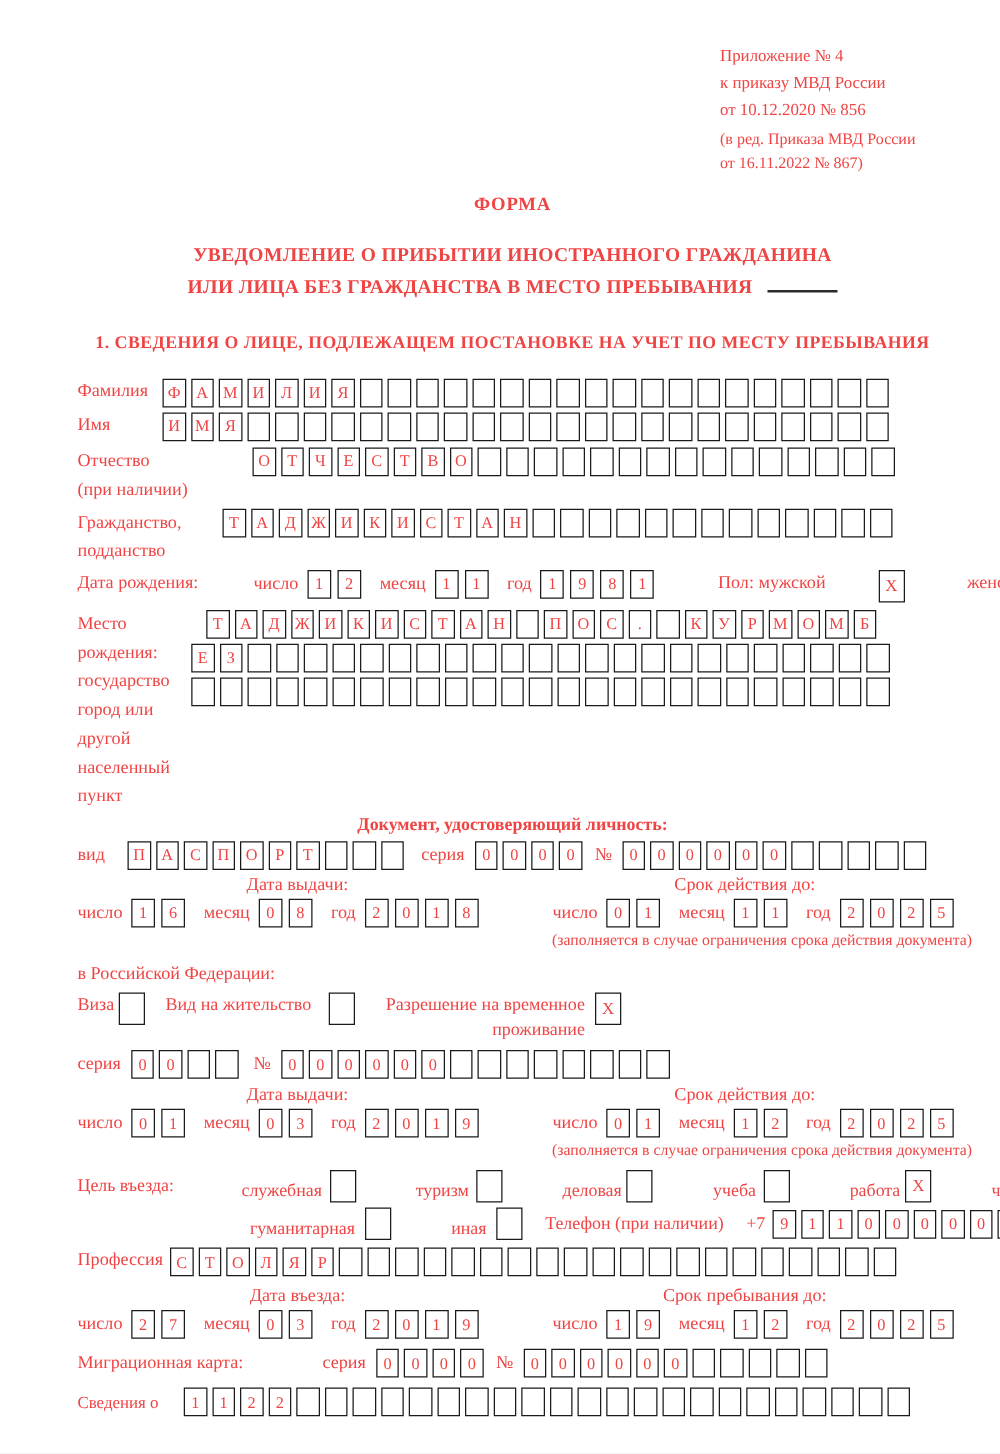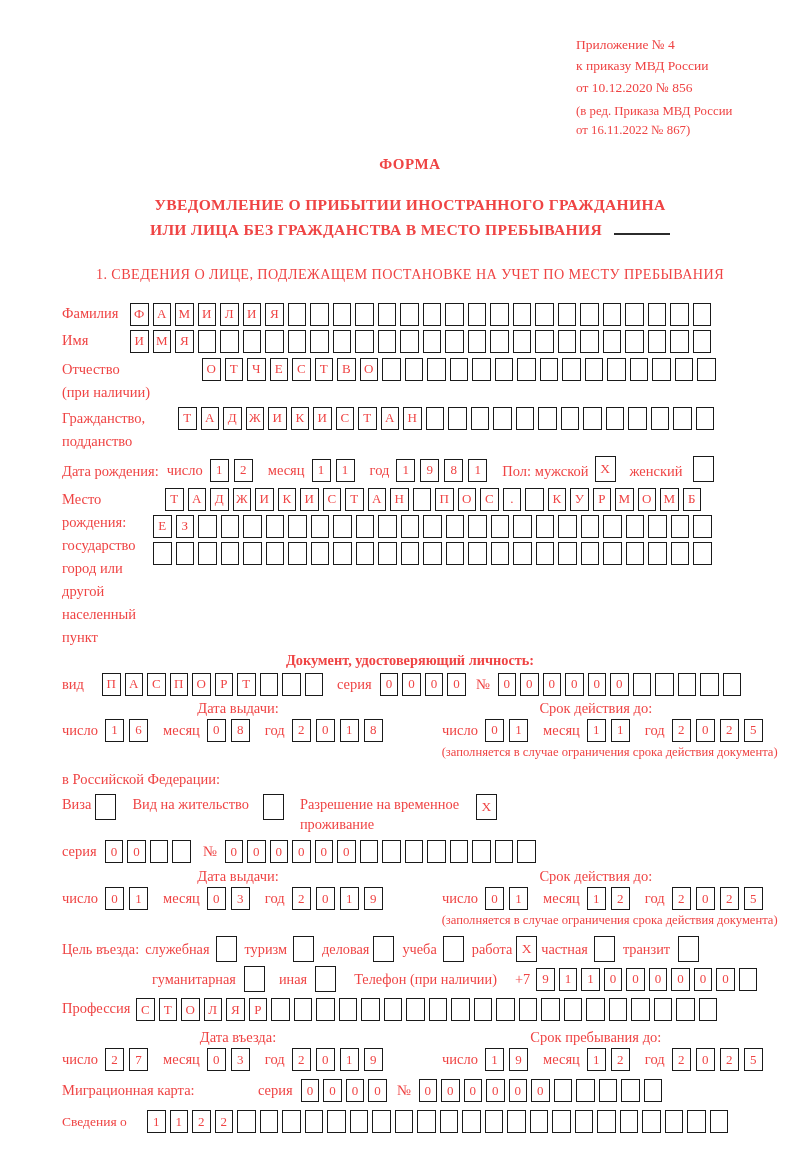--- a/index.html
+++ b/index.html
@@ -4,21 +4,21 @@
 <style>
   html,body{margin:0;padding:0;background:#e8e8e8;}
   .page{width:800px;height:1163px;box-sizing:border-box;background:#ffffff;
         padding:34px 42px 0 62px;overflow:hidden;position:relative;
         font-family:"Liberation Serif","DejaVu Serif",serif;color:#ef4444;}
   .hdr{margin-left:514px;font-size:13.5px;line-height:1.58;}
   .hdr .sub{font-size:12.8px;line-height:1.5;margin-top:4px;}
   .forma{text-align:center;font-weight:bold;font-size:15px;margin-top:16px;letter-spacing:.6px;}
   .title{text-align:center;font-weight:bold;font-size:15.6px;line-height:1.55;margin-top:20px;letter-spacing:.3px;}
   .uline{display:inline-block;width:56px;height:13px;border-bottom:2.5px solid #2b2b2b;margin-left:12px;}
-  .sechead{text-align:center;font-weight:normal;font-size:14.2px;margin-top:24px;letter-spacing:.4px;}
+  .sechead{text-align:center;font-weight:bold;font-size:14.2px;margin-top:24px;letter-spacing:.4px;}
   .row{display:flex;align-items:flex-start;}
   .lbl{font-size:14.5px;line-height:1.45;flex-shrink:0;}
   .lbl2{font-size:14.5px;line-height:1.62;flex-shrink:0;}
   .boxes{display:flex;flex-shrink:0;}
   .cbox{width:16.5px;height:21px;border:1.5px solid #1a1a1a;margin-right:4px;display:flex;
         align-items:center;justify-content:center;font-size:13px;flex-shrink:0;background:#fff;}
   .chk{width:19px;height:24px;border:1.5px solid #1a1a1a;display:inline-flex;align-items:center;
        justify-content:center;font-size:13.5px;flex-shrink:0;vertical-align:middle;}
   .dg{display:flex;align-items:center;flex-shrink:0;}
   .dg .dlbl{margin-right:7px;font-size:14.5px;flex-shrink:0;}
@@ -31,23 +31,23 @@
   .dnote{font-size:12.6px;text-align:right;margin-top:3px;white-space:nowrap;}
   .bp{display:flex;margin-top:6px;}
   .bp-lbl{width:103px;font-size:14.5px;line-height:23px;flex-shrink:0;}
   .bp-rows .boxes{margin-bottom:4px;}
   .bp-shift{margin-left:-12px;}
   .docline{text-align:center;font-weight:bold;font-size:14.3px;margin-top:3px;}
   .intro{font-size:14.5px;line-height:25px;margin-top:7px;}
   .optrow{display:flex;align-items:flex-start;margin-top:2px;}
   .vopt{display:flex;align-items:flex-start;}
   .vcap{font-size:14.4px;line-height:1.45;}
-  .tc{text-align:left;}
+  .tc{text-align:right;}
   .purpose{display:flex;align-items:center;font-size:14.3px;margin-top:8px;}
-  .purpose .opt{display:flex;align-items:center;}
+  .purpose .opt{display:flex;align-items:flex-end;margin-left:48px;}
   .reps{display:flex;margin-top:8px;}
   .rlbl{width:85px;font-size:13.5px;line-height:23.5px;flex-shrink:0;}
   .rrows .boxes{margin-bottom:7px;}
   .ml4{margin-left:4px}.ml6{margin-left:6px}.ml8{margin-left:8px}.ml10{margin-left:10px}.ml14{margin-left:14px}.ml16{margin-left:16px}.ml20{margin-left:18px}
   .mr6{margin-right:6px}.mr8{margin-right:8px}
   .mt2{margin-top:2px}.mt4{margin-top:4px}.mt5{margin-top:5px}.mt6{margin-top:6px}
   .mt8{margin-top:8px}.mt20{margin-top:20px}
   .w68{width:68px}.w140{width:140px}.w116{width:116px}.w40{width:40px}
   .w168{width:168px}.w176{width:176px}
   .nw{white-space:nowrap;flex-shrink:0;}
@@ -198,21 +198,21 @@
         <span class="cbox"></span>
         <span class="cbox"></span>
         <span class="cbox"></span>
         <span class="cbox"></span>
         <span class="cbox"></span>
         <span class="cbox"></span>
         <span class="cbox"></span>
       </span>
   </div>
 
-  <div class="row mt2" style="align-items:flex-end;">
+  <div class="row mt2" style="align-items:flex-start;gap:36px;">
     <span class="lbl mr8">Дата рождения:</span>
     <span class="dg">
       <span class="dlbl">число</span>
       <span class="boxes">
           <span class="cbox">1</span>
           <span class="cbox">2</span>
         </span>
       <span class="dlbl">месяц</span>
       <span class="boxes">
           <span class="cbox">1</span>

